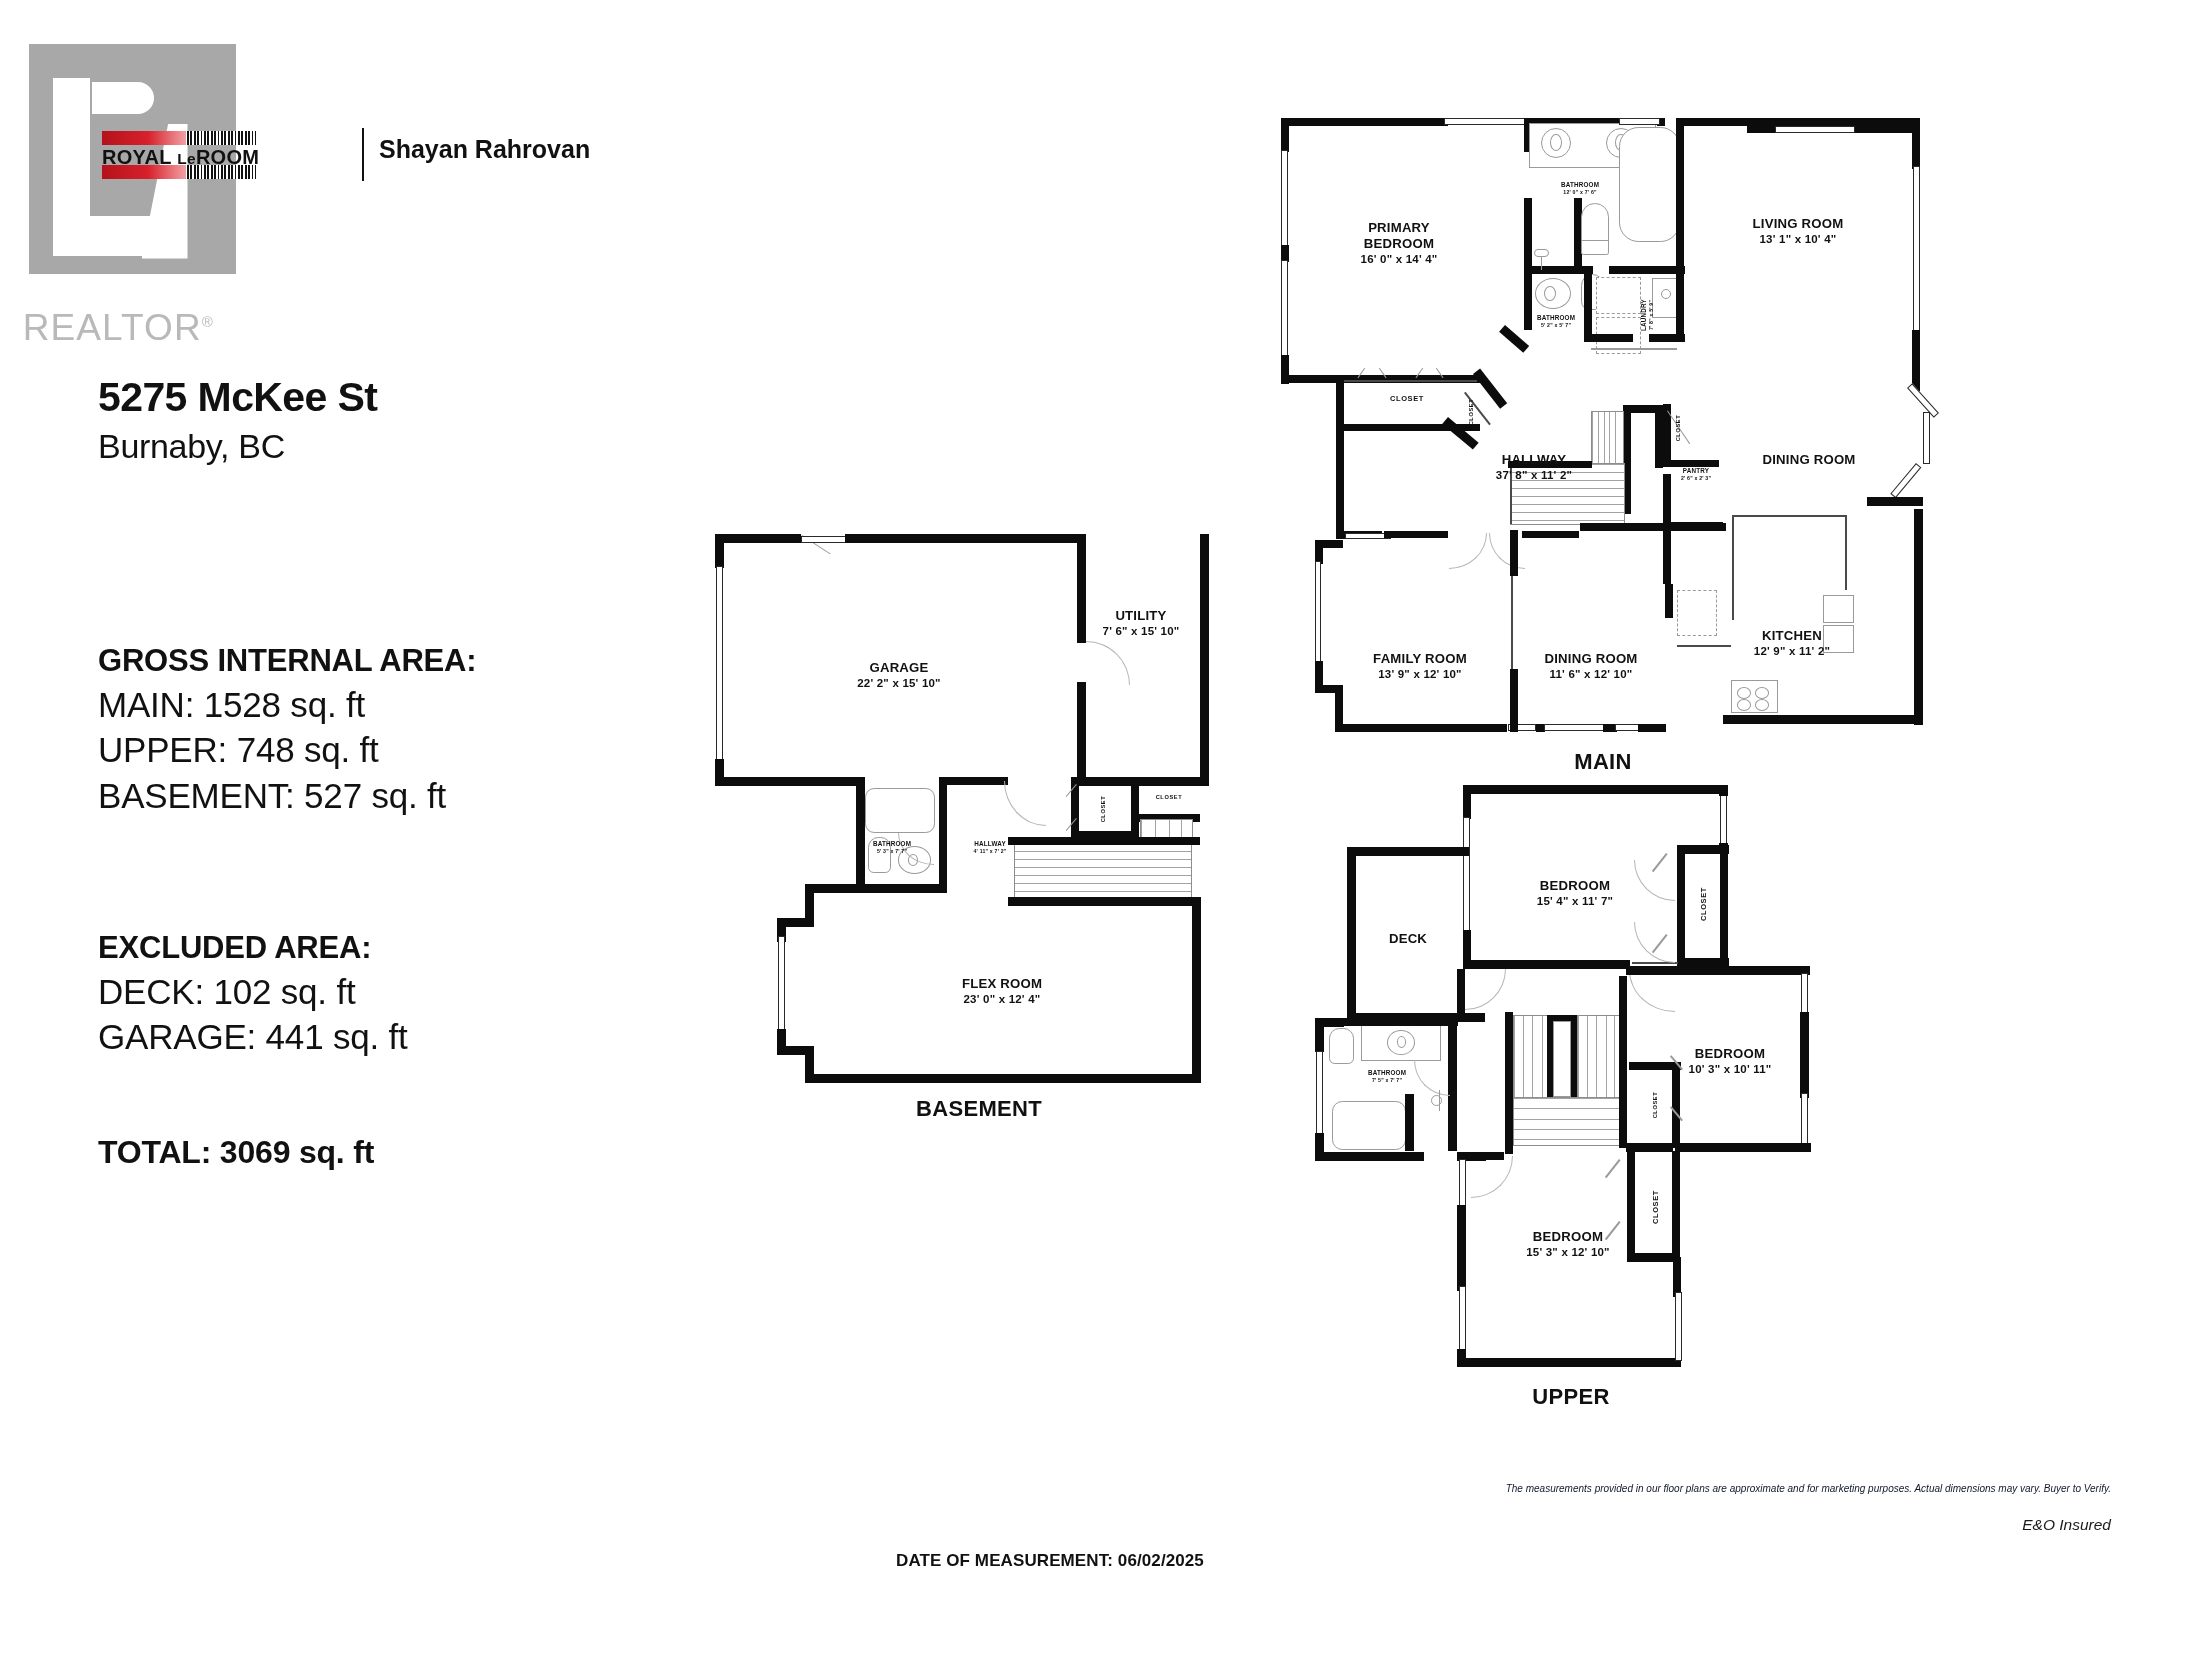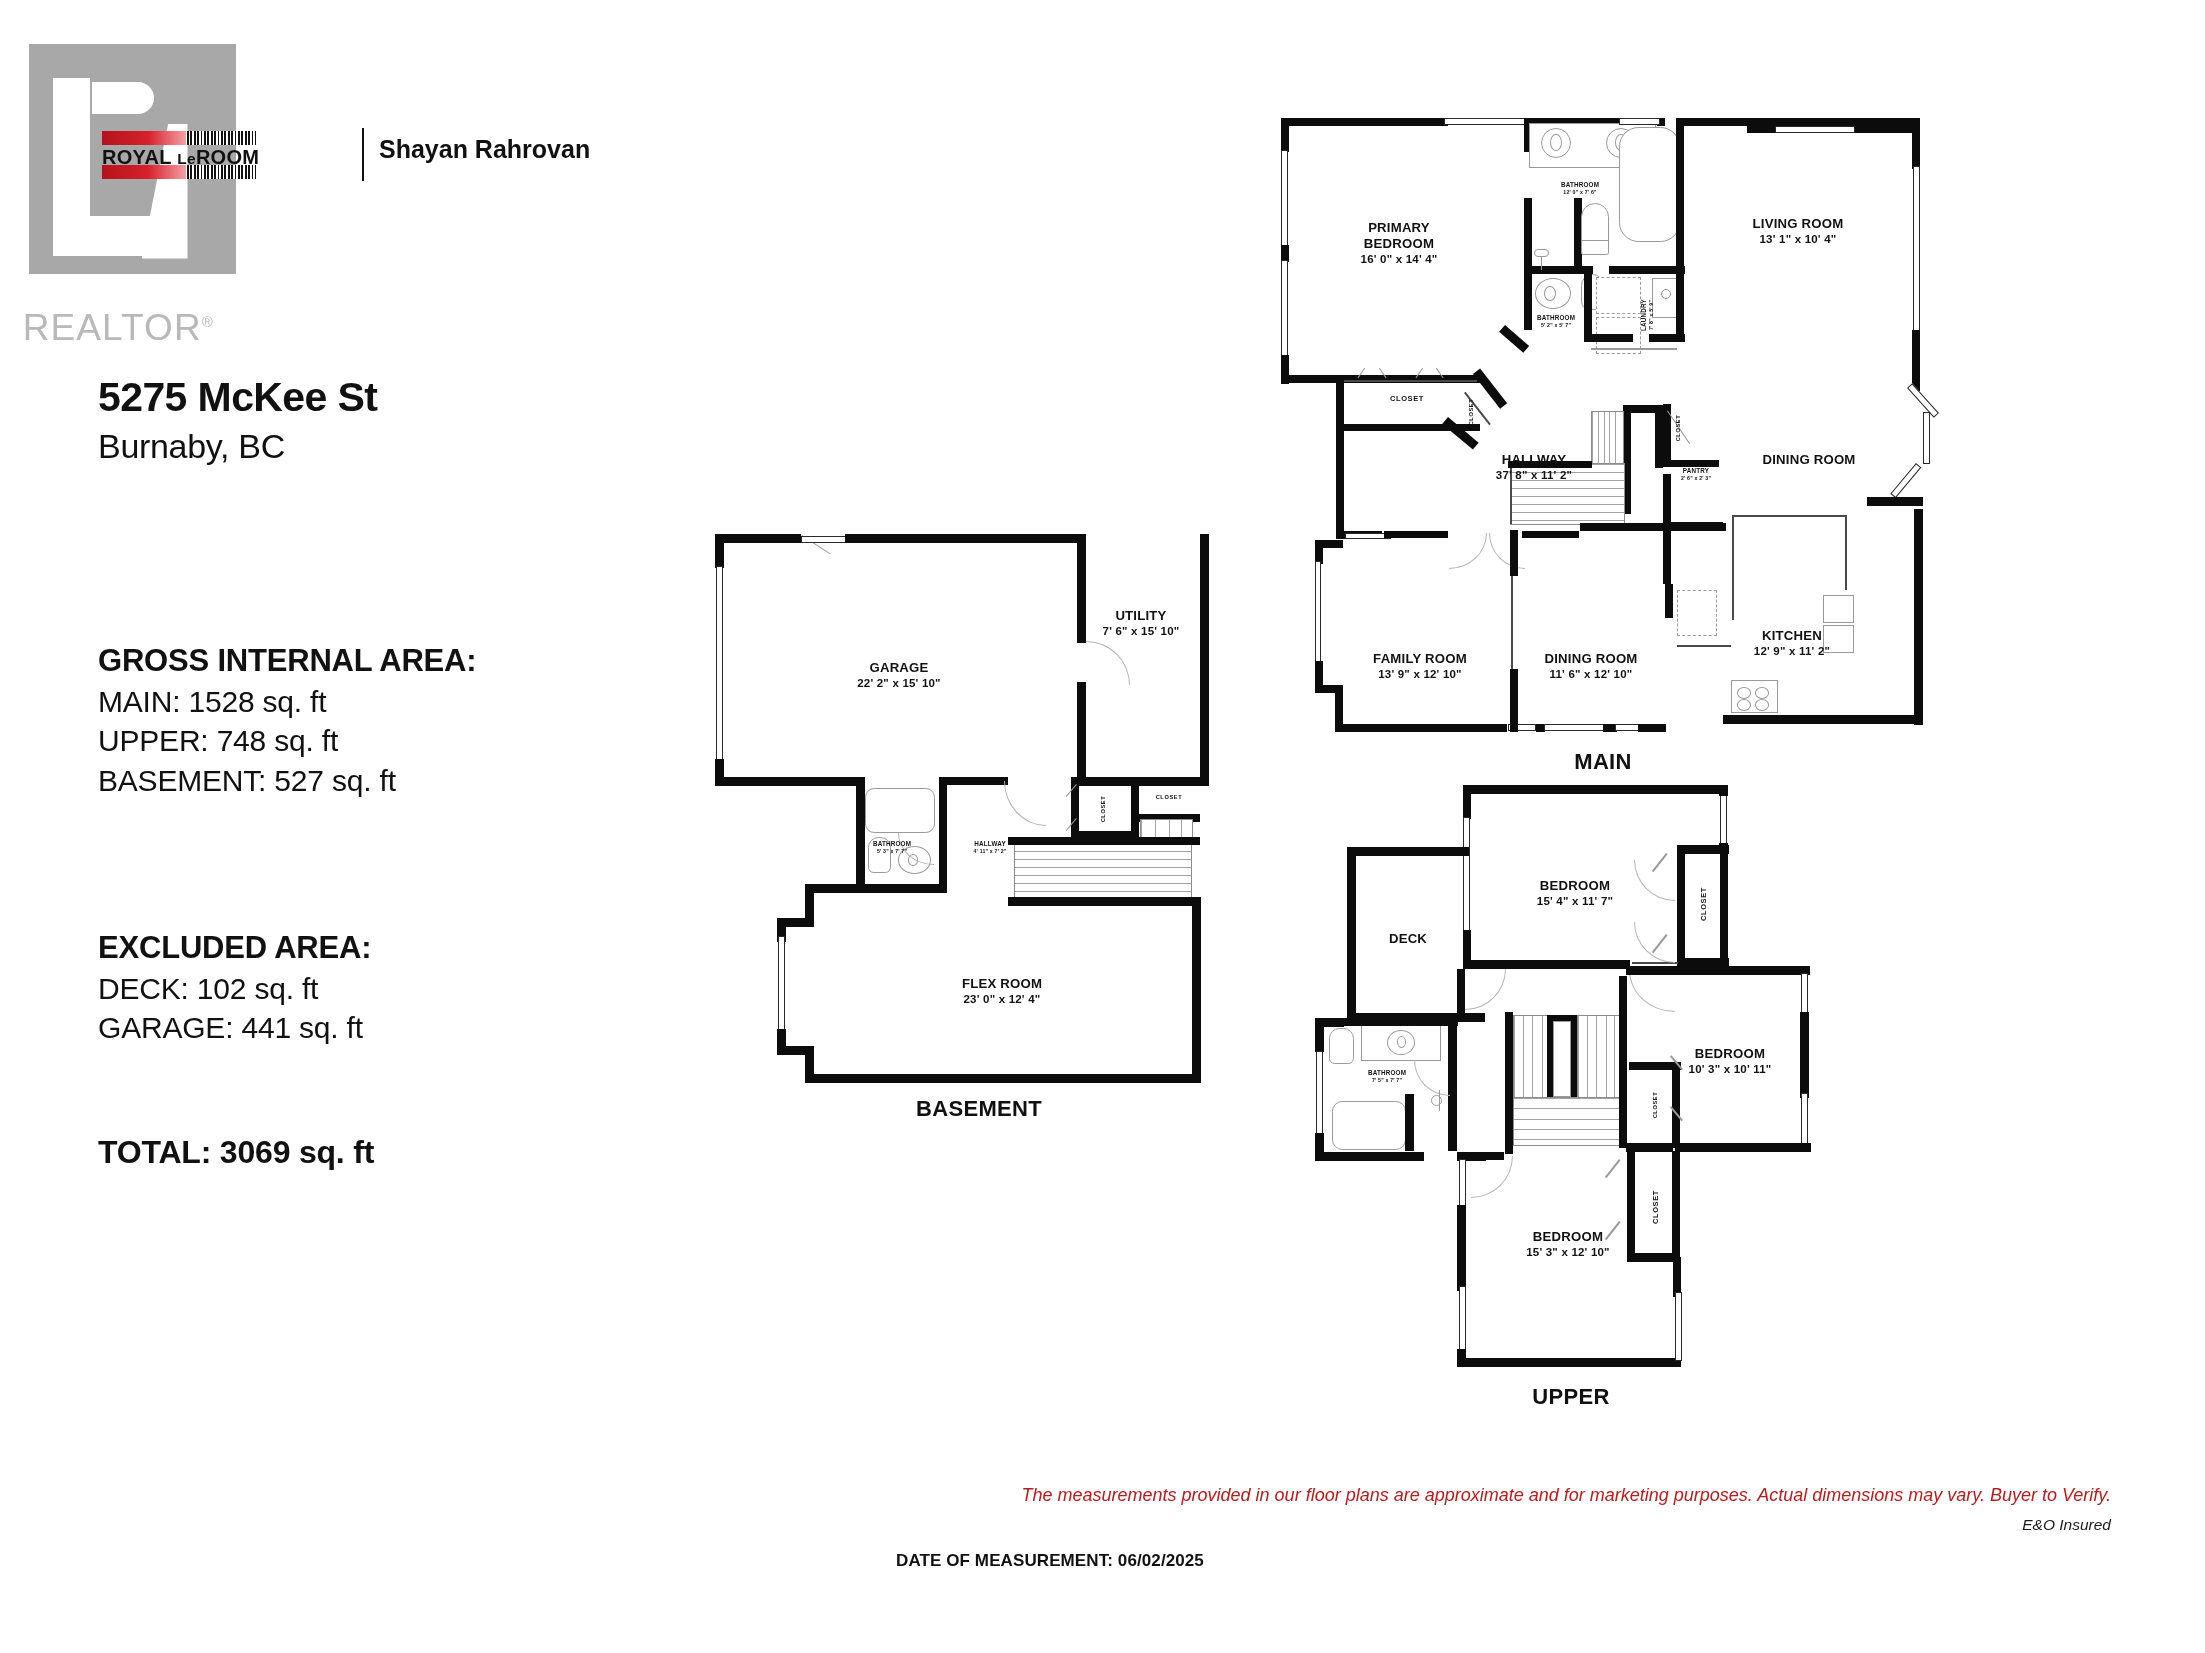--- a/index.html
+++ b/index.html
@@ -31,21 +31,21 @@
   #agent-name{position:absolute;left:362px;top:103px;font-size:25px;font-weight:bold;white-space:nowrap;}
   #realtor-word{position:absolute;left:5.7px;top:275px;font-size:37px;color:#b9b9b9;letter-spacing:1.1px;font-weight:normal;}
   #realtor-word sup{font-size:15px;vertical-align:super;}
 
   
   #address-block{position:absolute;left:98px;top:376px;width:540px;}
   #address-line{font-size:41px;font-weight:bold;letter-spacing:-0.6px;line-height:1.05;}
   #city-line{font-size:34px;font-weight:normal;margin-top:8px;letter-spacing:-0.3px;}
   #gia-block{position:absolute;left:98px;top:643px;width:551px;}
   .stat-head{font-size:31px;font-weight:bold;letter-spacing:-0.2px;}
-  .stat-line{font-size:30px;font-weight:normal;letter-spacing:-0.2px;margin-top:5.7px;}
+  .stat-line{font-size:35px;font-weight:normal;letter-spacing:-0.2px;margin-top:5.7px;}
   #excl-block{position:absolute;left:98px;top:930px;width:551px;}
   #total-block{position:absolute;left:98px;top:1134px;width:551px;}
   #total-line{font-size:32px;font-weight:bold;letter-spacing:-0.2px;}
 
   
   .plan{position:absolute;}
   .w{position:absolute;background:#0c0c0c;}       
   .iw{position:absolute;background:#4a4a4a;}       
   .ln{position:absolute;background:#9a9a9a;}       
   .win{position:absolute;background:#ffffff;border:1.7px solid #2a2a2a;box-sizing:border-box;}
@@ -69,21 +69,21 @@
   .rl.tiny .nm{font-size:6.3px;}
   .rl.tiny .dm{font-size:5.2px;}
   .rl.vert{transform:translateX(-50%) rotate(-90deg);transform-origin:center center;}
   .cl{position:absolute;font-size:7.5px;font-weight:bold;letter-spacing:0.6px;white-space:nowrap;transform:translateX(-50%);}
   .cl.vert{transform:translate(-50%,-50%) rotate(-90deg);}
   .cl.sm{font-size:5.7px;}
   .floor-title{position:absolute;font-size:22px;font-weight:bold;letter-spacing:0.3px;transform:translateX(-50%);}
 
   
   #disclaimer{position:absolute;left:721px;top:1482px;width:1390px;text-align:right;
-    font-style:italic;font-size:18px;line-height:1.45;color:#b91c1c;}
+    font-style:italic;font-size:10px;line-height:1.45;color:#0f172a;}
   #eo{position:absolute;left:721px;top:1516px;width:1390px;text-align:right;
     font-style:italic;font-size:15.5px;color:#1a1a1a;}
   #measure-date{position:absolute;left:896px;top:1551px;font-size:17px;font-weight:bold;letter-spacing:0.1px;}
 </style>
 </head>
 <body>
 
 <div id="brand-block">
 
   <div id="rlp-logo-box">

